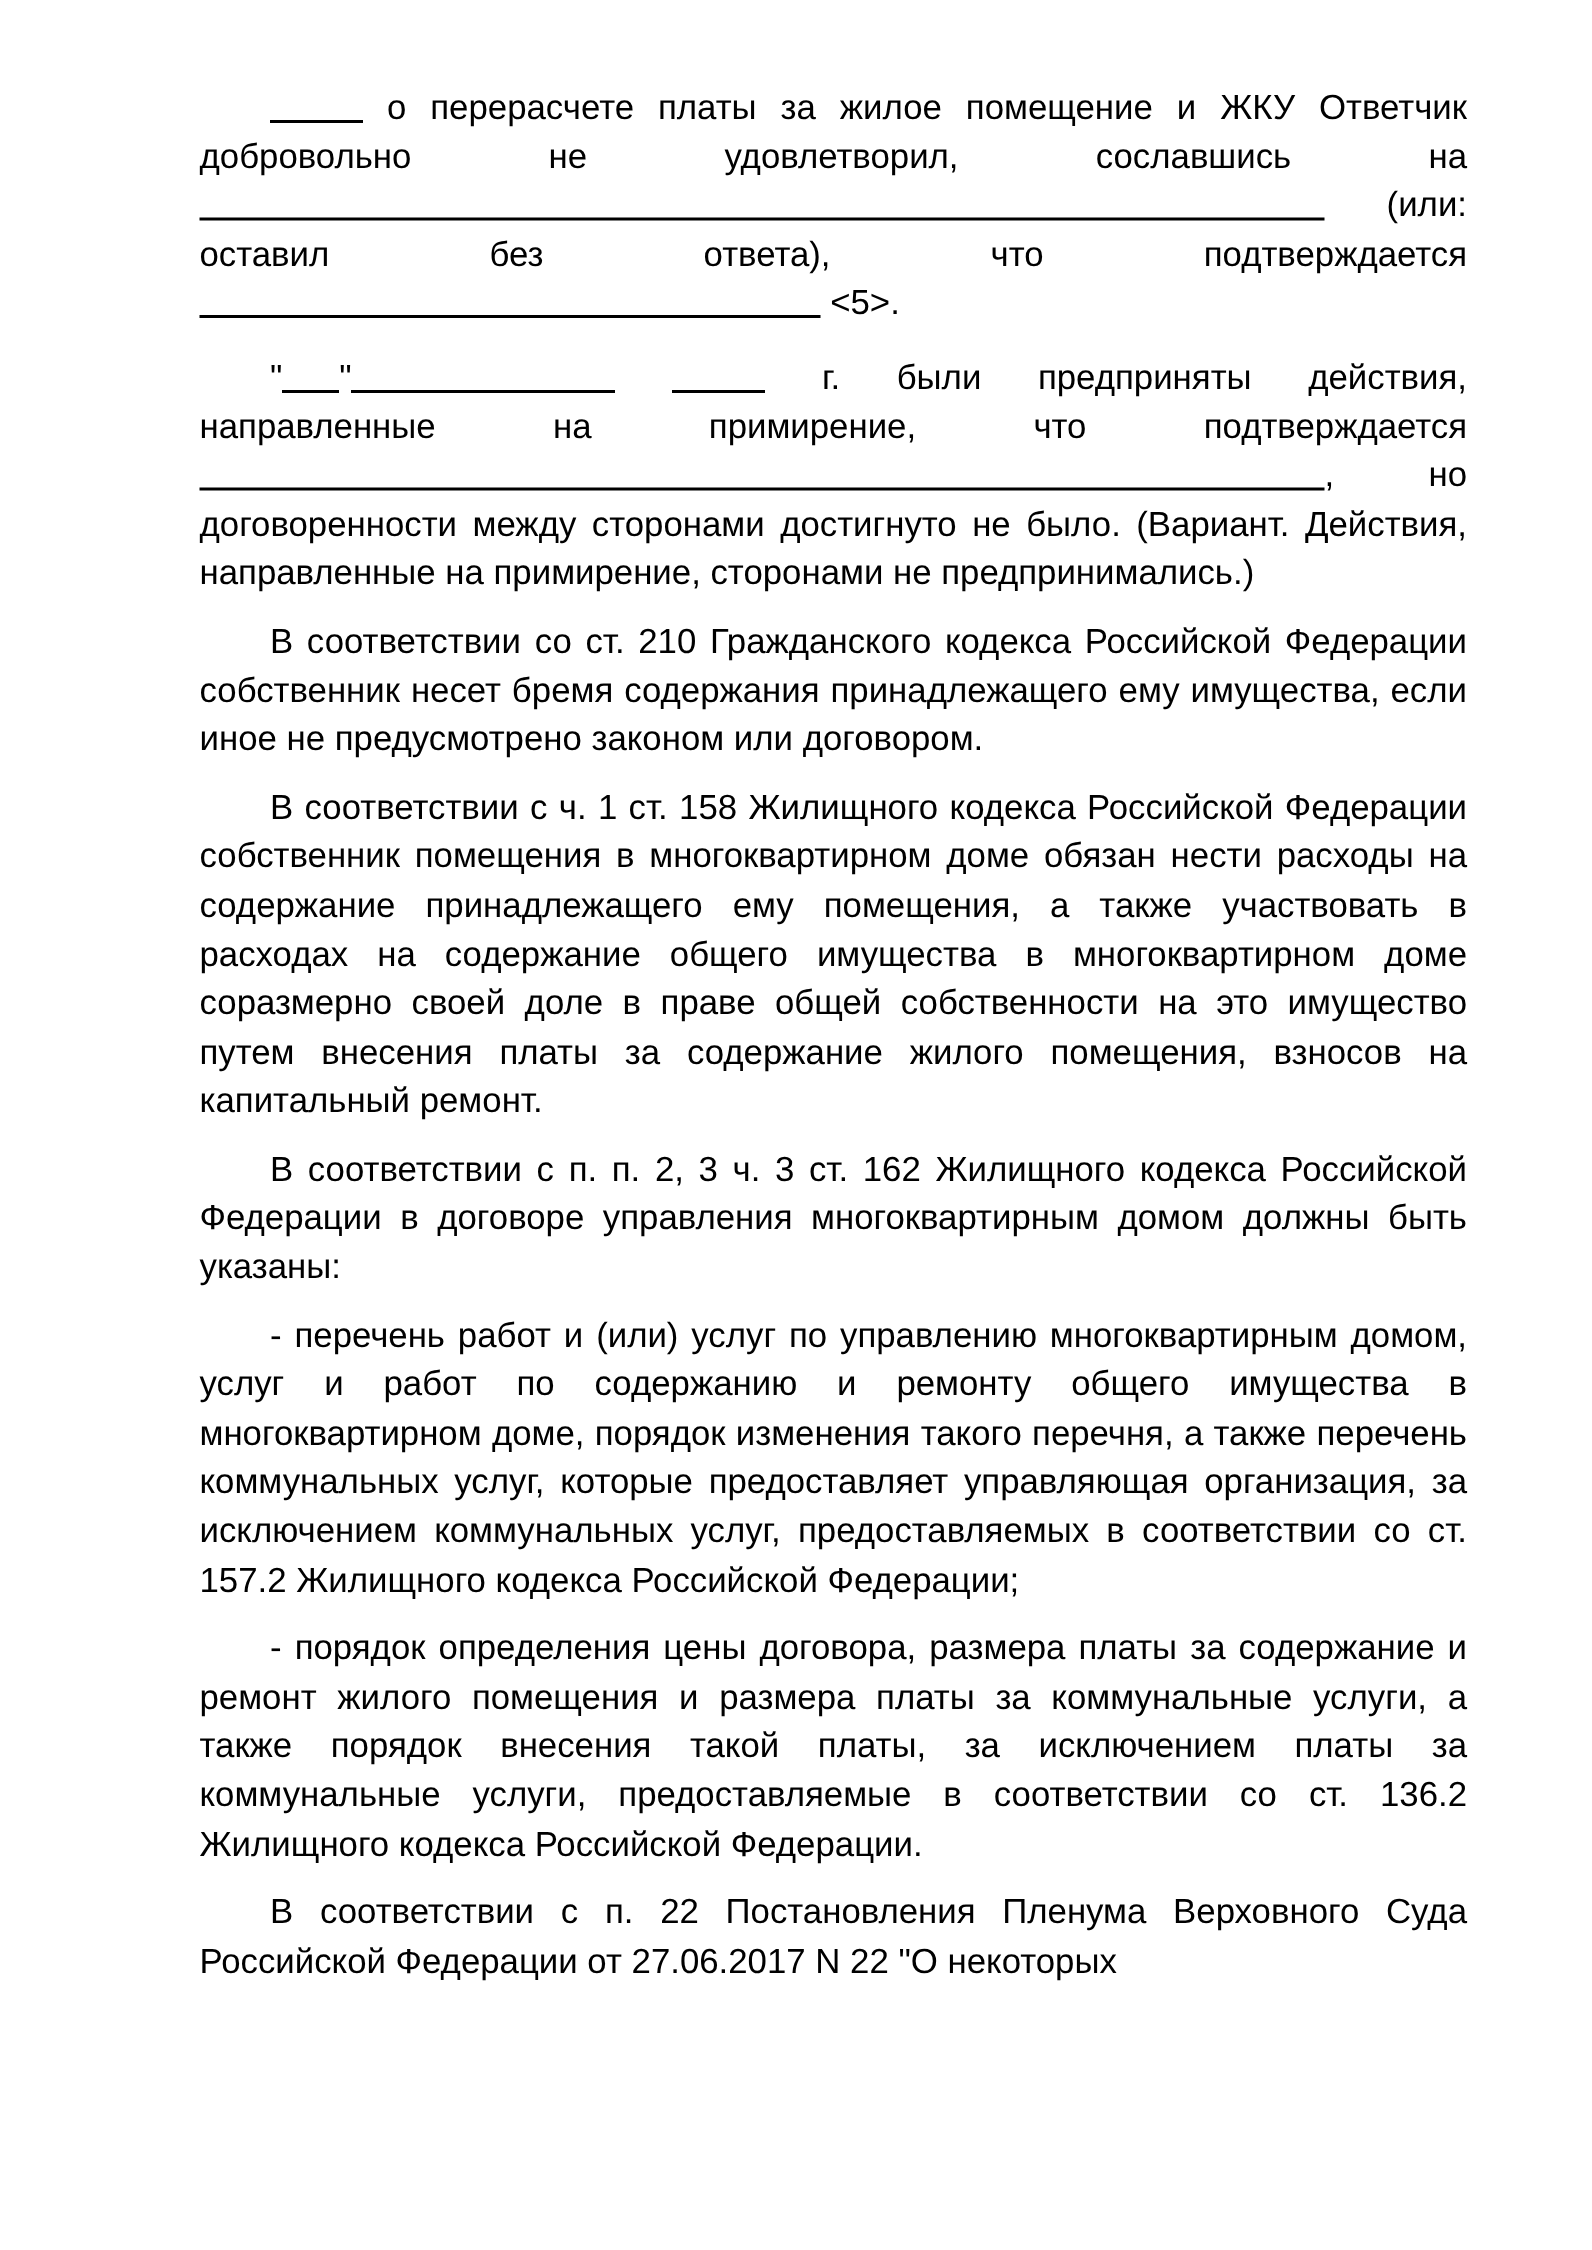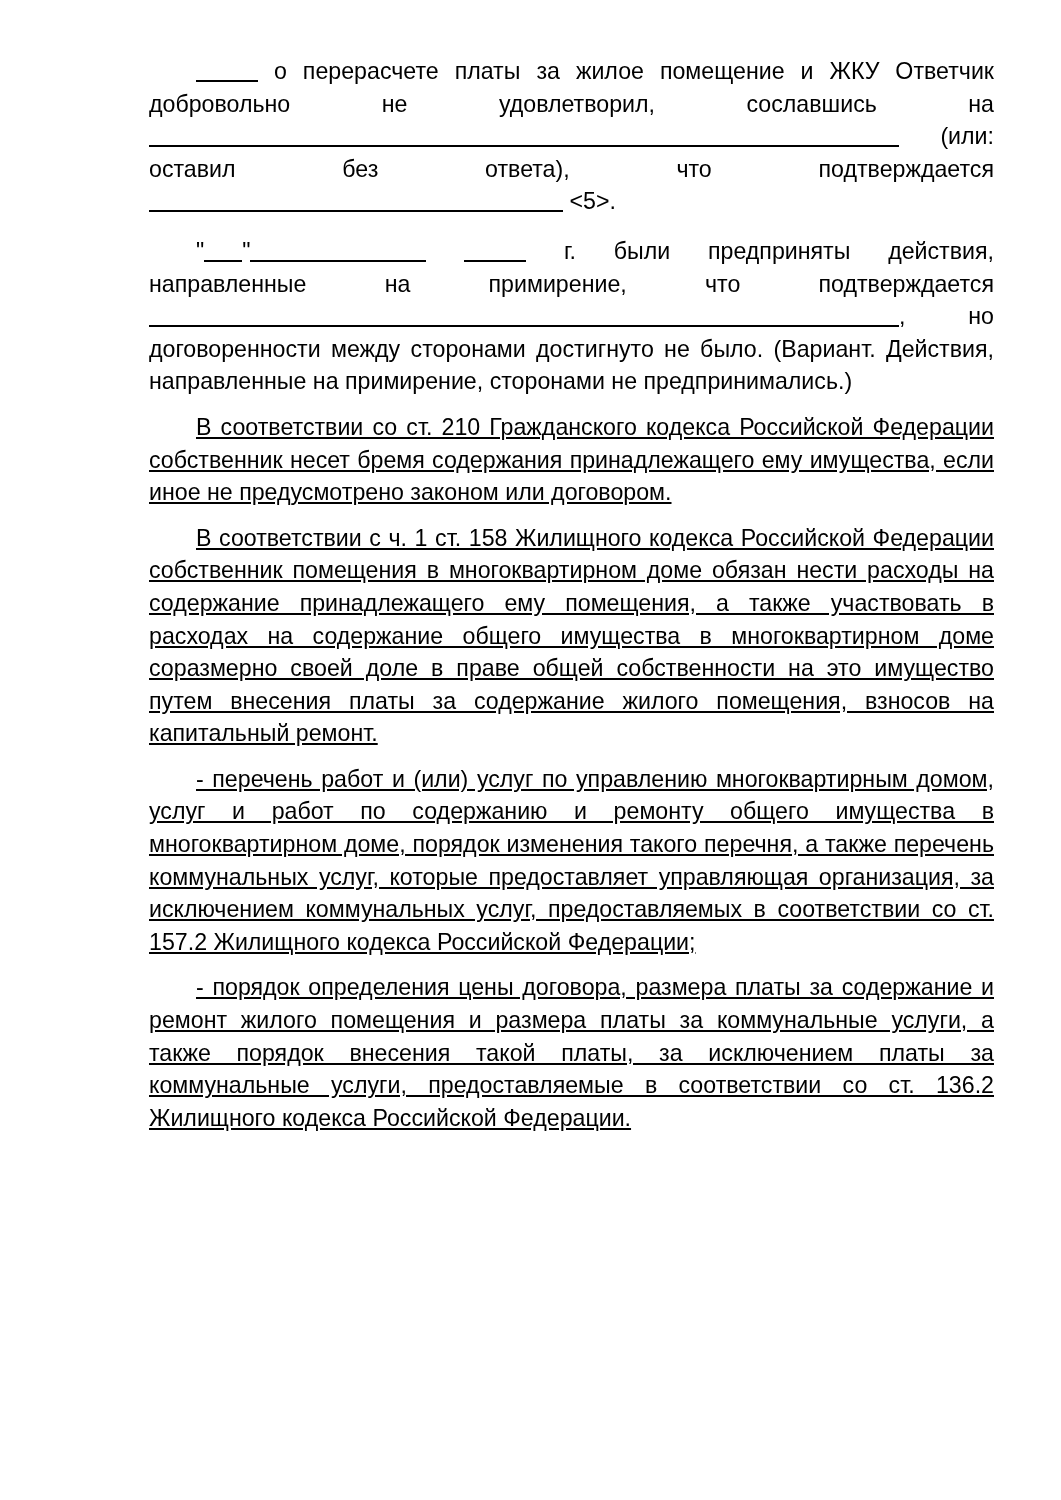--- a/index.html
+++ b/index.html
@@ -14,21 +14,21 @@
     width: 1061px;
     height: 1500px;
     background: #ffffff;
     margin: 0 auto;
     overflow: hidden;
     font-family: "Liberation Sans", sans-serif;
   }
 
   .doc-body {
     position: absolute;
-    left: 149px;
+    left: 133px;
     top: 55px;
     width: 845px;
   }
 
   .para {
     margin: 0;
     font-size: 23.2px;
     line-height: 32.6px;
     color: #000000;
     text-align: justify;
@@ -39,21 +39,21 @@
     hyphens: none;
   }
 
   
   .para.indent {
     text-indent: 47px;
   }
 
   
   .gap-md { margin-top: 17px; }
-  .gap-sm { margin-top: 13px; text-decoration: underline; }
+  .gap-sm { margin-top: 13px; }
 
   
   .blank {
     display: inline-block;
     border-bottom: 2.4px solid #000000;
     vertical-align: -3px;
     height: 19px;
   }
   .blank-xxs { width: 38px; }
   .blank-xs  { width: 62px; }
@@ -72,20 +72,22 @@
     </p>
 
     <p class="para indent gap-md">
       <span>"</span><span class="blank blank-xxs"></span><span>"</span><span class="blank blank-date"></span><span> </span><span class="blank blank-xs"></span><span> г. были предприняты действия, направленные на примирение, что подтверждается </span><span class="blank blank-xl"></span><span>, но договоренности между сторонами достигнуто не было. (Вариант. Действия, направленные на примирение, сторонами не предпринимались.)</span>
     </p>
 
     <p class="para indent gap-sm">В соответствии со ст. 210 Гражданского кодекса Российской Федерации собственник несет бремя содержания принадлежащего ему имущества, если иное не предусмотрено законом или договором.</p>
 
     <p class="para indent gap-sm">В соответствии с ч. 1 ст. 158 Жилищного кодекса Российской Федерации собственник помещения в многоквартирном доме обязан нести расходы на содержание принадлежащего ему помещения, а также участвовать в расходах на содержание общего имущества в многоквартирном доме соразмерно своей доле в праве общей собственности на это имущество путем внесения платы за содержание жилого помещения, взносов на капитальный ремонт.</p>
 
+    <p class="para indent gap-sm">В соответствии с п. п. 2, 3 ч. 3 ст. 162 Жилищного кодекса Российской Федерации в договоре управления многоквартирным домом должны быть указаны:</p>
 
     <p class="para indent gap-sm">- перечень работ и (или) услуг по управлению многоквартирным домом, услуг и работ по содержанию и ремонту общего имущества в многоквартирном доме, порядок изменения такого перечня, а также перечень коммунальных услуг, которые предоставляет управляющая организация, за исключением коммунальных услуг, предоставляемых в соответствии со ст. 157.2 Жилищного кодекса Российской Федерации;</p>
 
     <p class="para indent gap-sm">- порядок определения цены договора, размера платы за содержание и ремонт жилого помещения и размера платы за коммунальные услуги, а также порядок внесения такой платы, за исключением платы за коммунальные услуги, предоставляемые в соответствии со ст. 136.2 Жилищного кодекса Российской Федерации.</p>
 
+    <p class="para indent gap-sm">В соответствии с п. 22 Постановления Пленума Верховного Суда Российской Федерации от 27.06.2017 N 22 "О некоторых</p>
 
   </div>
 </div>
 
 </body></html>

